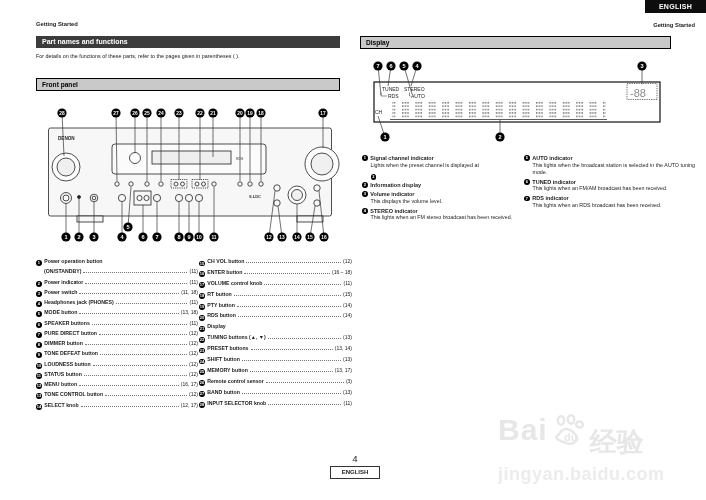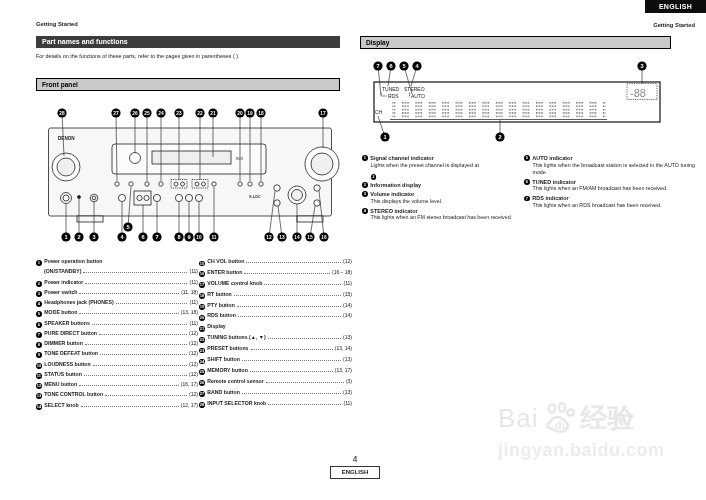--- a/index.html
+++ b/index.html
@@ -50,22 +50,22 @@
   .ind-desc{font-size:5.3px;line-height:7.3px;padding-left:8.5px;text-align:justify;color:#222;}
   .ind-badge-line{padding-left:8.5px;line-height:7.3px;}
   
   .footer{left:330px;top:454px;width:50px;text-align:center;}
   .page-num{font-size:9px;}
   .footer-box{margin-top:2px;border:1px solid #333;height:11px;line-height:11px;
     font-size:6px;font-weight:bold;}
   
   .wm{left:498px;top:400px;width:208px;color:#e7e7e7;user-select:none;}
   .wm-row1{display:flex;align-items:center;gap:3px;}
-  .wm-bai{font-size:26px;font-weight:normal;letter-spacing:1px;}
-  .wm-cn{font-size:27px;font-weight:bold;}
+  .wm-bai{font-size:30px;font-weight:bold;letter-spacing:1px;}
+  .wm-cn{font-size:27px;font-weight:bold;margin-top:24px;}
   .wm-url{font-size:18px;font-weight:bold;letter-spacing:.5px;color:#ececec;margin-top:4px;}
   svg text{font-family:"Liberation Sans","DejaVu Sans",sans-serif;}
 </style>
 </head>
 <body>
 
 <div class="abs lang-tab">ENGLISH</div>
 
 <div class="abs hdr hdr-left">Getting Started</div>
 <div class="abs hdr hdr-right">Getting Started</div>

